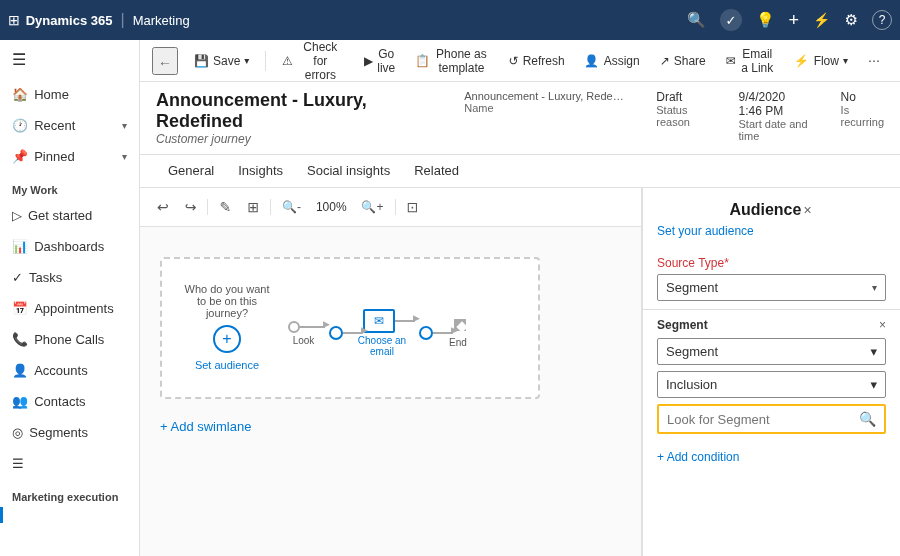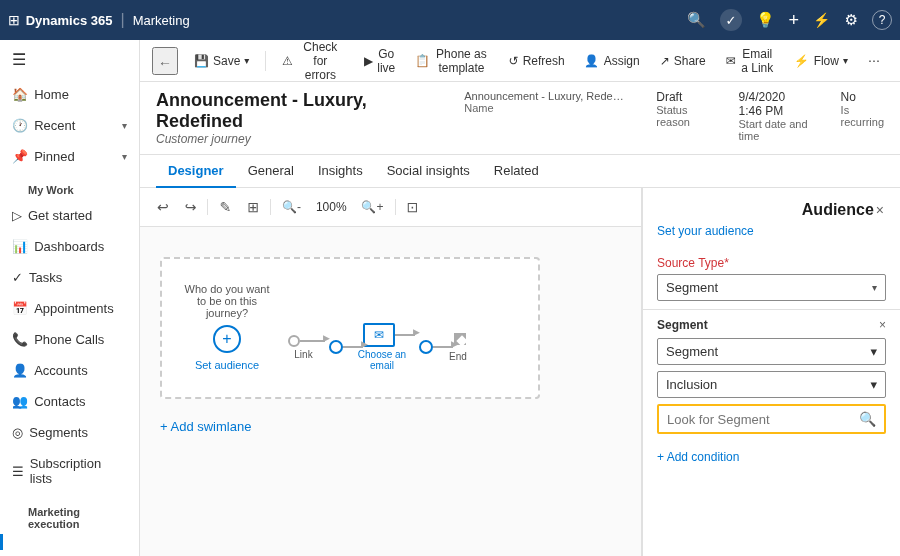--- a/index.html
+++ b/index.html
@@ -51,21 +51,20 @@
       padding-left: 9px;
       color: #0078d4;
       font-weight: 600;
     }
     .sidebar-section-title {
       font-size: 11px;
       font-weight: 700;
       color: #444;
       padding: 12px 12px 4px 12px;
       text-transform: none;
-      margin-left: 16px;
     }
     .sidebar-nav-item .expand-icon { margin-left: auto; font-size: 10px; color: #666; }
 
     
     .content-area {
       flex: 1;
       display: flex;
       flex-direction: column;
       overflow: hidden;
     }
@@ -228,21 +227,21 @@
       width: 258px;
       background: white;
       display: flex;
       flex-direction: column;
       border-left: 1px solid #e0e0e0;
       flex-shrink: 0;
     }
     .panel-header {
       display: flex;
       align-items: center;
-      justify-content: flex-end;
+      justify-content: center;
       padding: 12px 14px 4px 14px;
     }
     .panel-title {
       font-size: 16px;
       font-weight: 600;
       color: #1b1b1b;
     }
     .panel-close {
       font-size: 14px;
       color: #666;
@@ -404,21 +403,20 @@
     <div class="sidebar-nav-item">
       <span>👥</span>
       <span>Contacts</span>
     </div>
     <div class="sidebar-nav-item">
       <span>◎</span>
       <span>Segments</span>
     </div>
     <div class="sidebar-nav-item">
       <span>☰</span>
-      <span>Subscription lists</span>
     </div>
 
     <div class="sidebar-section-title">Marketing execution</div>
     <div class="sidebar-nav-item active">
       
       
     </div>
 
   </div>
 
@@ -489,21 +487,20 @@
           <span class="record-meta-label">Start date and time</span>
         </div>
         <div class="record-meta-field">
           <span class="record-meta-value">No</span>
           <span class="record-meta-label">Is recurring</span>
         </div>
       </div>
     </div>
 
     <div class="tabs">
-      <div class="tab active">Designer</div>
       <div class="tab">General</div>
       <div class="tab">Insights</div>
       <div class="tab">Social insights</div>
       <div class="tab">Related</div>
     </div>
 
     <div class="designer-area">
 
       <div class="canvas-wrapper">
         <div class="canvas-toolbar">
@@ -516,38 +513,38 @@
           <button class="canvas-tool-btn" style="font-size:12px;">🔍-</button>
           <span class="zoom-display">100%</span>
           <button class="canvas-tool-btn" style="font-size:12px;">🔍+</button>
           <div class="canvas-separator"></div>
           <button class="canvas-tool-btn">⊡</button>
         </div>
 
         <div class="journey-canvas">
           <div class="swimlane-box">
             <div style="font-size:11px; color:#888; text-align:left; width:100%; padding-bottom:6px;">
-              <div style="display:flex; align-items:flex-end; gap:16px;">
+              <div style="display:flex; align-items:flex-start; gap:16px;">
                 <div style="display:flex; flex-direction:column; align-items:center; gap:6px; margin-top:4px;">
                   <div style="font-size:11px; color:#555; text-align:center; width:90px;">Who do you want to be on this journey?</div>
                   <div class="plus-circle">
                     <span>+</span>
                   </div>
                   <span class="set-audience-link">Set audience</span>
                 </div>
                 <div style="display:flex; align-items:center; margin-top:30px; gap:0;">
 
                   <div class="flow-node-wrap">
                     <div style="display:flex; align-items:center;">
                       <div style="width:12px; height:12px; border:2px solid #aaa; border-radius:50%; background:white;"></div>
                       <div style="width:25px; height:2px; background:#aaa; position:relative;">
                         <span style="position:absolute; right:-5px; top:-7px; font-size:9px; color:#aaa;">▶</span>
                       </div>
                     </div>
-                    <div style="font-size:10px; color:#555; margin-top:2px; margin-left:-6px;">Link</div>
+                    <div style="font-size:10px; color:#555; margin-top:2px; margin-left:-6px;">Look</div>
                   </div>
 
                   <div style="display:flex; align-items:center; margin-left:4px;">
                     <div style="width:14px; height:14px; border:2px solid #0078d4; border-radius:50%; background:white;"></div>
                     <div style="width:20px; height:2px; background:#aaa; position:relative;">
                       <span style="position:absolute; right:-5px; top:-7px; font-size:9px; color:#aaa;">▶</span>
                     </div>
                   </div>
 
                   <div class="flow-node-wrap" style="cursor:pointer;">

